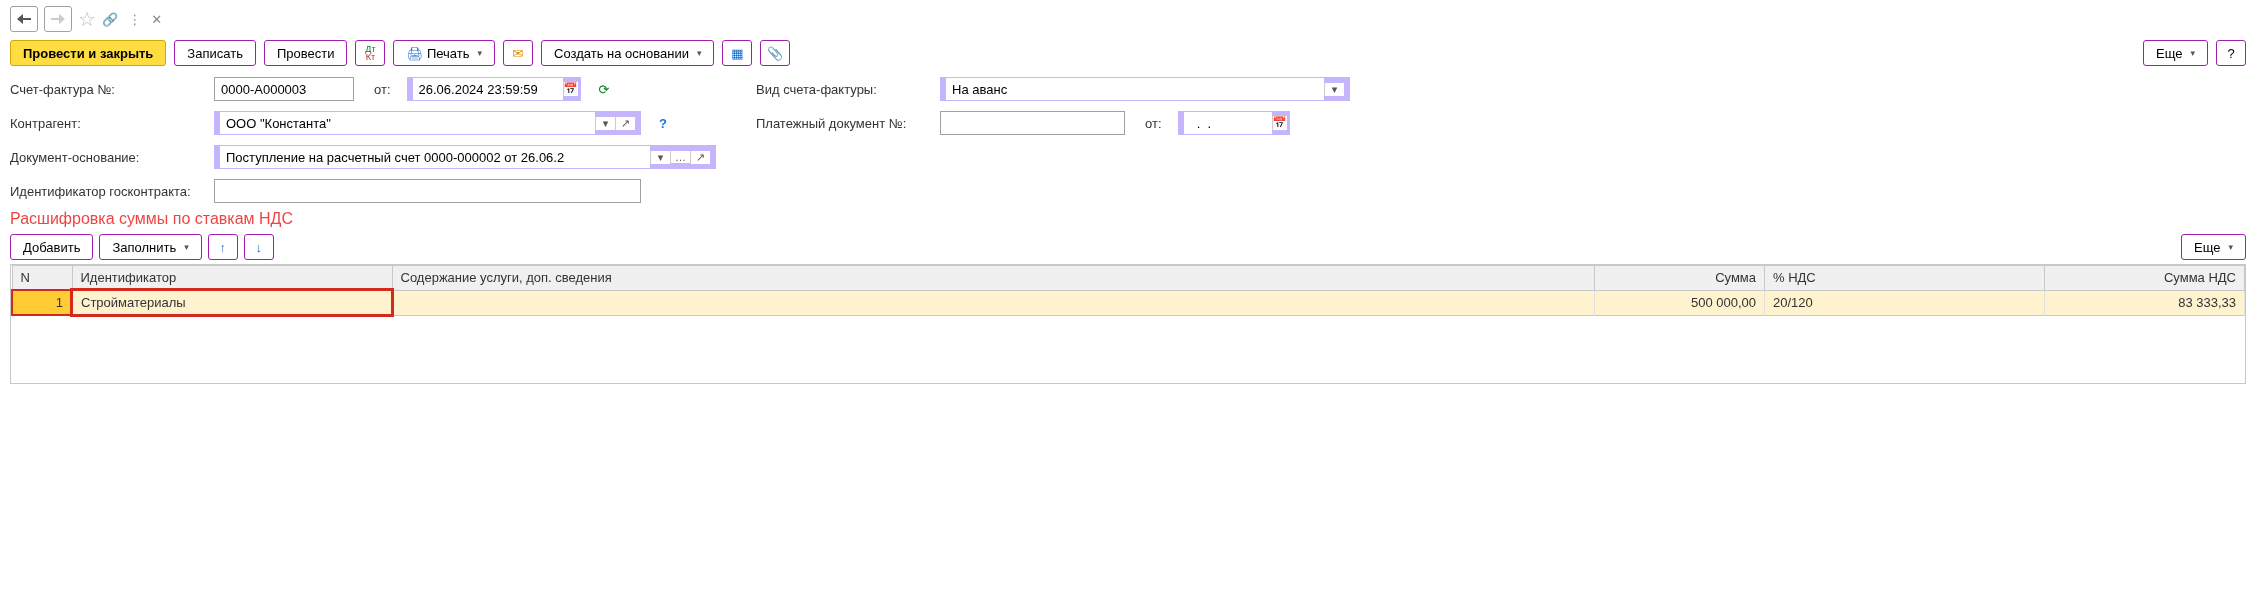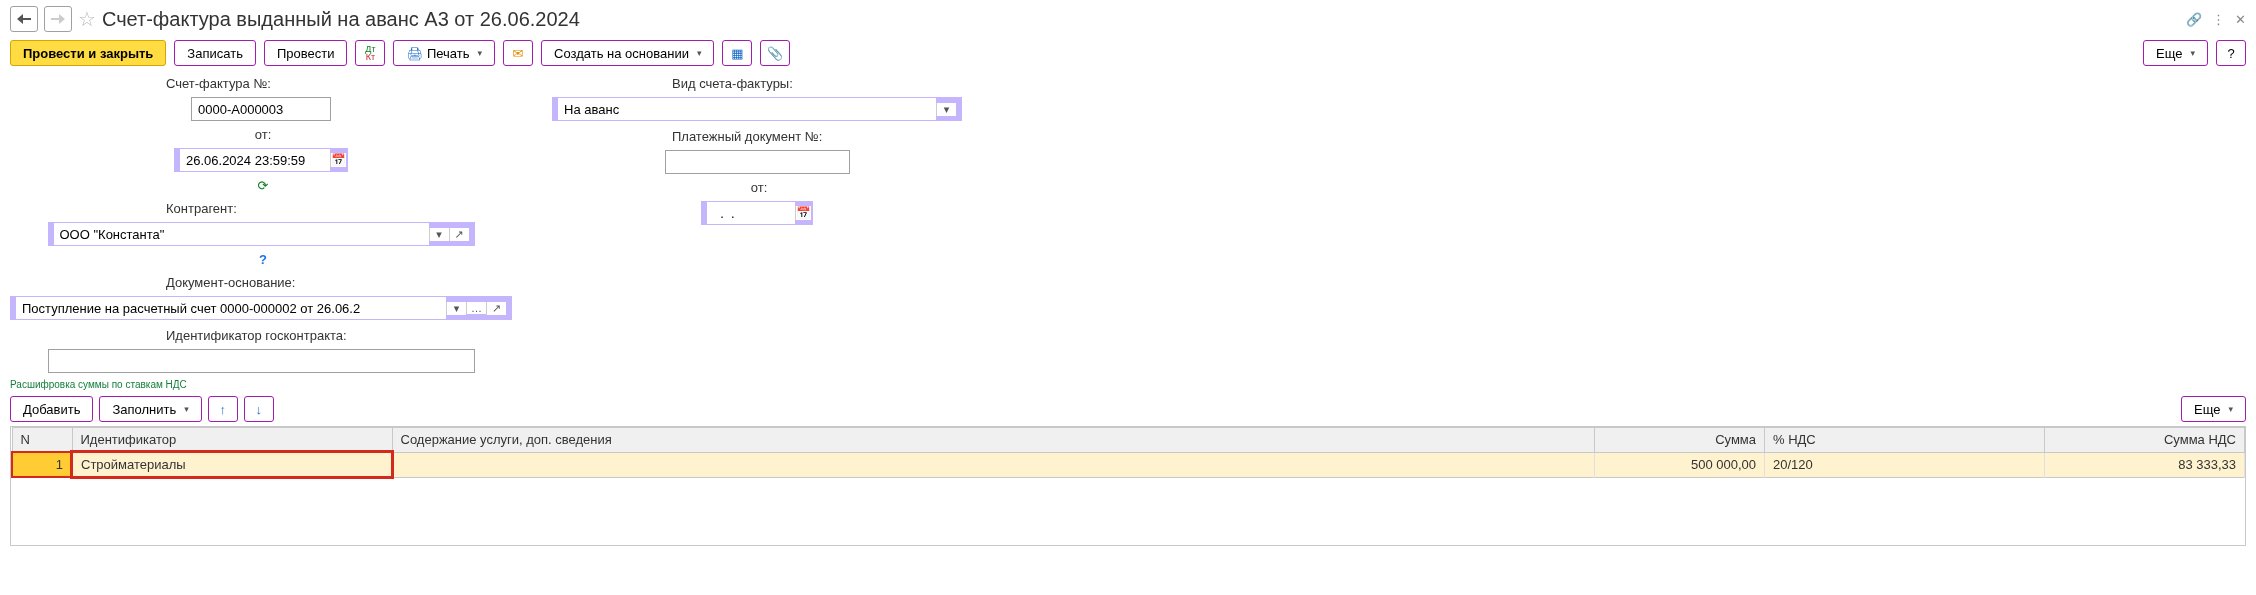--- a/index.html
+++ b/index.html
@@ -68,21 +68,21 @@
     padding: 8px;
     justify-content: center;
   }
   .btn-dd::after {
     content: "▾";
     font-size: 9px;
     color: #555;
     margin-left: 4px;
   }
   .toolbar .spacer { flex: 1; }
-  .form-row { display: flex; align-items: center; gap: 6px; min-height: 26px; flex-direction: column;}
+  .form-row { display: flex; align-items: center; gap: 14px; min-height: 26px;}
   .lbl { width: 190px; font-size: 13px; }
   .lbl-short { width: auto; margin-left: 6px; margin-right: 2px; }
   input[type=text] {
     height: 24px;
     border: 1px solid #a0a0a0;
     padding: 0 6px;
     font-size: 13px;
   }
   .input-group {
     display: inline-flex;
@@ -108,22 +108,22 @@
     align-items: center;
     justify-content: center;
   }
   .help-q {
     color: #1a73e8;
     font-weight: bold;
     margin-left: 4px;
     cursor: pointer;
   }
   .section-title {
-    color: #15803d;
-    font-size: 10px;
+    color: #ef4444;
+    font-size: 16px;
     margin: 6px 0 6px 0;
   }
   .subtoolbar {
     display: flex;
     align-items: center;
     gap: 6px;
     margin-bottom: 4px;
   }
   .subtoolbar .spacer { flex: 1; }
   .table {
@@ -182,21 +182,20 @@
     <svg width="14" height="10" viewBox="0 0 14 10">
         <path d="M6 0L0 5l6 5V6h8V4H6z" fill="#555"></path>
       </svg>
   </button>
   <button class="nav-btn">
     <svg width="14" height="10" viewBox="0 0 14 10">
         <path d="M8 0l6 5-6 5V6H0V4h8z" fill="#ccc"></path>
       </svg>
   </button>
   <span class="star-icon">☆</span>
-  <span class="title-text">Счет-фактура выданный на аванс А3 от 26.06.2024</span>
   <div class="title-right">
     <span>🔗</span>
     <span>⋮</span>
     <span>✕</span>
   </div>
 </div>
 
 <div class="toolbar">
   <button class="btn btn-primary">Провести и закрыть</button>
   <button class="btn">Записать</button>

